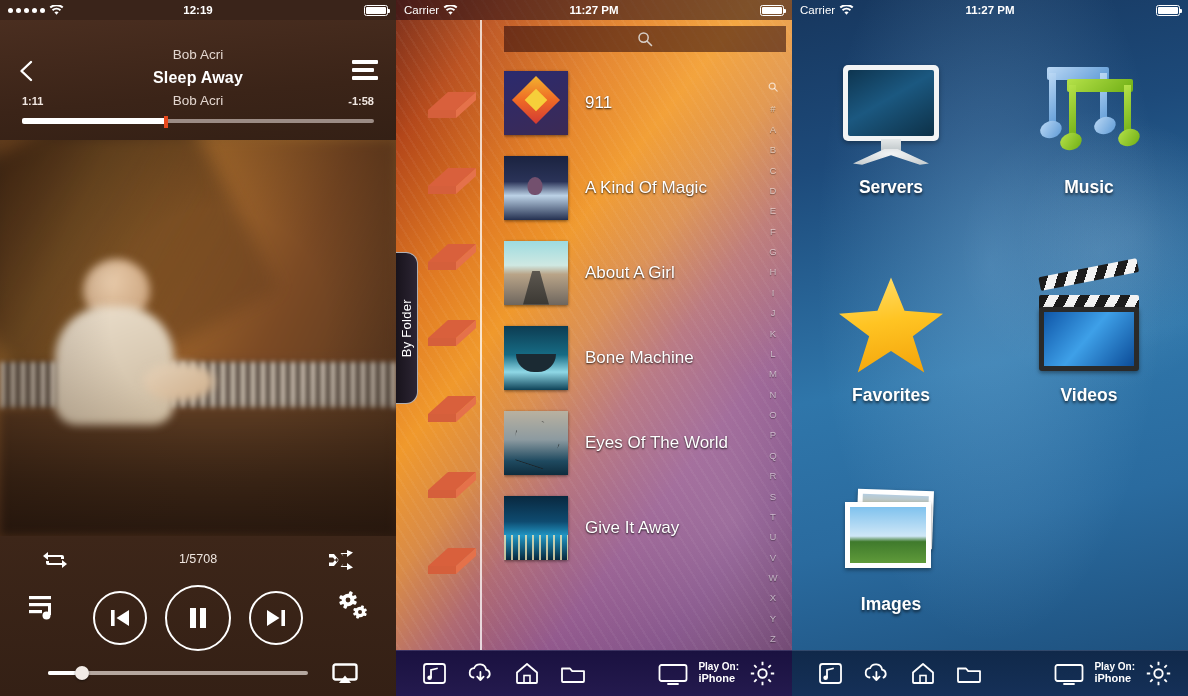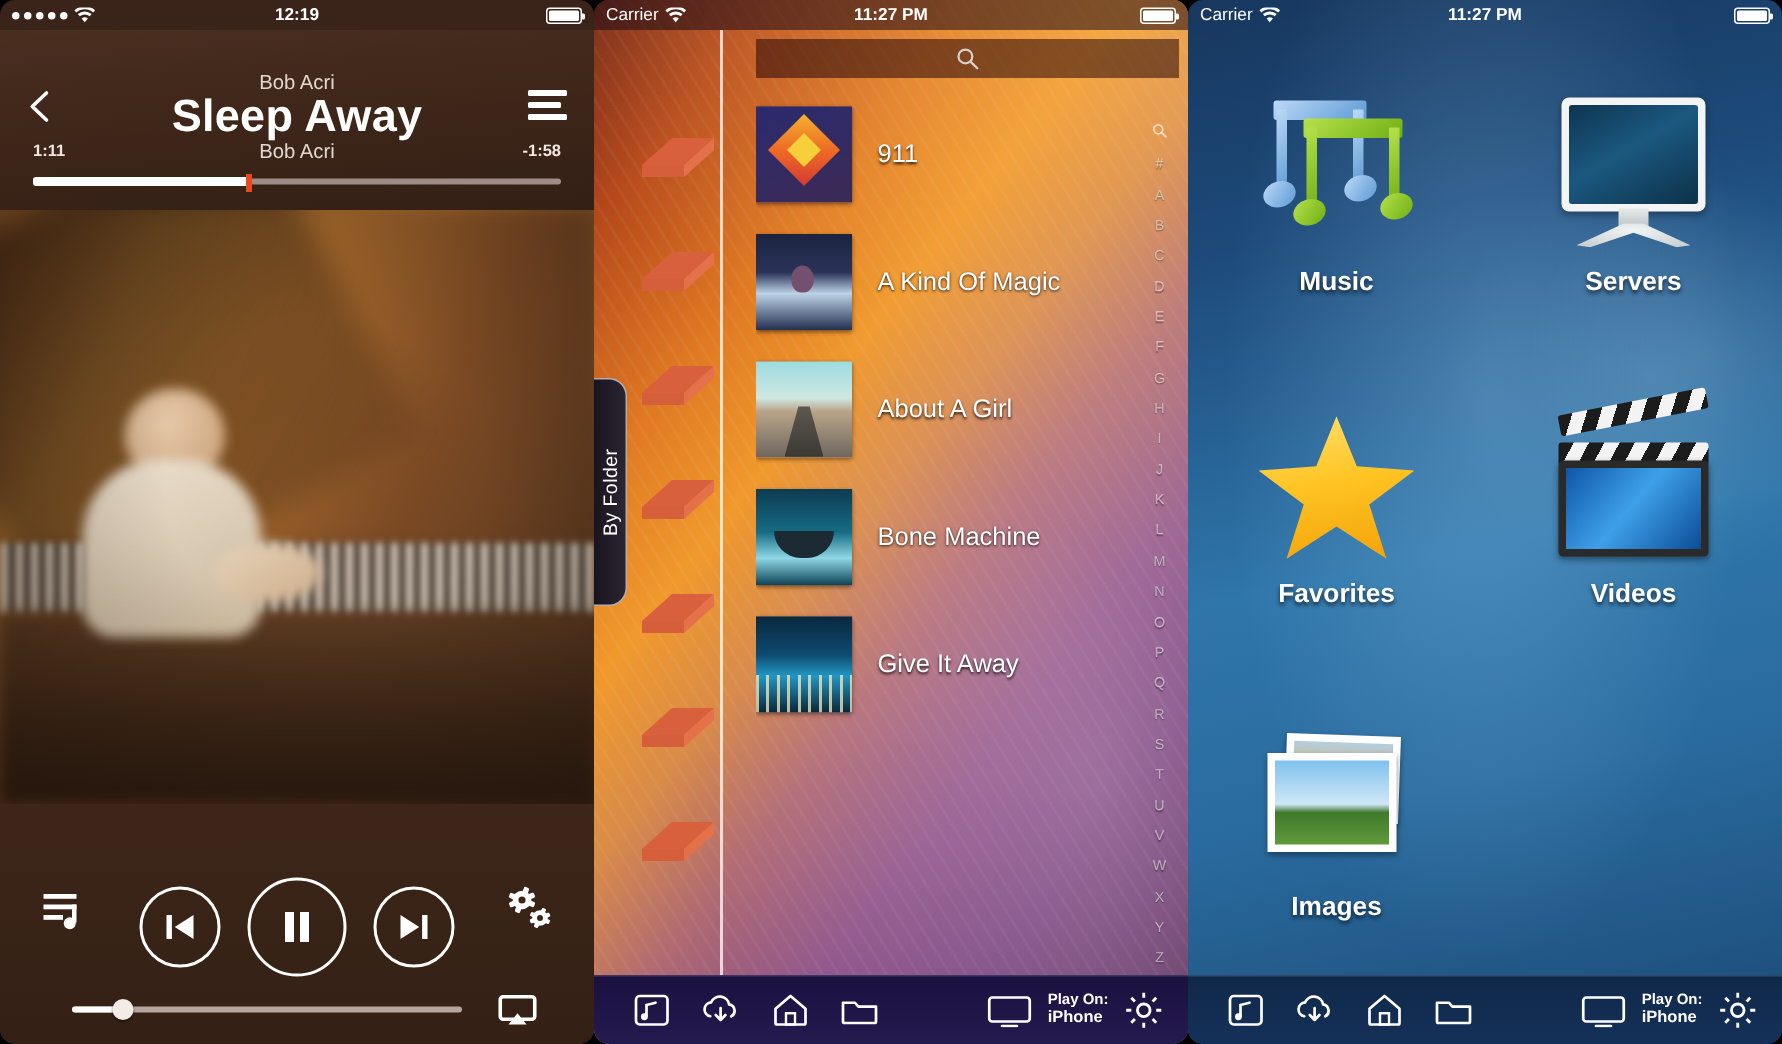--- a/index.html
+++ b/index.html
@@ -1,20 +1,20 @@
 <!DOCTYPE html>
 <html><head>
 <meta charset="utf-8">
 <style>
   * { margin:0; padding:0; box-sizing:border-box; }
   html,body { width:1188px; height:696px; background:#000; overflow:hidden; }
   body { font-family:"Liberation Sans", sans-serif; -webkit-font-smoothing:antialiased; }
 
   .screens { display:flex; width:1188px; height:696px; }
-  .panel { position:relative; width:396px; height:696px; overflow:hidden;border-radius:10px; }
+  .panel { position:relative; width:396px; height:696px; overflow:hidden; }
 
   
   .statusbar { position:absolute; top:0; left:0; right:0; height:20px; display:flex;
     align-items:center; padding:0 8px; font-size:11.5px; color:#fff; z-index:30; }
   .sb-left { display:flex; align-items:center; gap:4px; flex:1; }
   .sb-center { position:absolute; left:0; right:0; text-align:center; font-weight:bold; font-size:11.5px; }
   .sb-right { display:flex; align-items:center; justify-content:flex-end; flex:1; z-index:2; }
   .dots { display:flex; gap:3px; align-items:center; }
   .dots i { width:5px; height:5px; border-radius:50%; background:#fff; display:block; }
   .wifi { display:block; }
@@ -28,21 +28,21 @@
   .p1-head { position:absolute; top:20px; left:0; right:0; height:120px;
     background:linear-gradient(175deg,#4a2e20 0%,#3b2418 60%,#342015 100%); }
   .p1-navrow { position:absolute; top:20px; left:0; right:0; height:75px; }
   .back-chevron { position:absolute; left:16px; top:40px; width:22px; height:22px; cursor:pointer; }
   .hamburger { position:absolute; right:18px; top:40px; width:26px; height:20px; cursor:pointer;
     display:flex; flex-direction:column; justify-content:space-between; }
   .hamburger i { display:block; height:4px; background:#fff; border-radius:1px; }
   .hamburger i:nth-child(1){width:100%;} .hamburger i:nth-child(2){width:85%;} .hamburger i:nth-child(3){width:100%;}
   .meta { position:absolute; left:70px; right:70px; top:26px; text-align:center; color:#fff; }
   .meta .album-top { font-size:13.5px; color:#e3d6cf; line-height:17px; }
-  .meta .track-title { font-size:30px; font-weight:bold; line-height:29px; letter-spacing:.2px; }
+  .meta .track-title { font-size:16px; font-weight:bold; line-height:29px; letter-spacing:.2px; }
   .meta .artist-bot { font-size:13.5px; color:#e3d6cf; line-height:18px; }
 
   .times { position:absolute; left:22px; right:22px; top:95px; display:flex;
     justify-content:space-between; color:#f0e6e0; font-size:11px; font-weight:bold; }
   .progress-wrap { position:absolute; left:22px; right:22px; top:118px; height:6px; cursor:pointer; }
   .progress-track { position:absolute; left:0; right:0; top:1px; height:4px; background:#9c8c85; border-radius:2px; }
   .progress-fill { position:absolute; left:0; top:0; height:6px; background:#fff; border-radius:2px; }
   .progress-knob { position:absolute; top:-2px; width:4px; height:12px; background:#e8491d; }
 
   .artwork { position:absolute; top:140px; left:0; width:396px; height:396px; overflow:hidden;
@@ -294,20 +294,31 @@
         <div class="aw-keys"></div>
         <div class="aw-bench"></div>
         <div class="aw-head"></div>
         <div class="aw-body"></div>
         <div class="aw-arm"></div>
         <div class="aw-shade"></div>
       </div>
     </div>
 
     <div class="p1-controls">
+      <div class="ctl-row-top">
+        <svg class="repeat-btn" width="26" height="20" viewBox="0 0 26 20">
+          <path d="M4 11v2a2 2 0 0 0 2 2h14v3l5-4-5-4v3H7v-2z" fill="#fff"></path>
+          <path d="M22 9V7a2 2 0 0 0-2-2H6V2L1 6l5 4V7h13v2z" fill="#fff"></path>
+        </svg>
+        <div class="track-count">1/5708</div>
+        <svg class="shuffle-btn" width="26" height="20" viewBox="0 0 26 20">
+          <path d="M1 4h5l4.5 5.5-2 2.4L5 7.5H1zM1 16h5l4.5-5.5-2-2.4L5 12.5H1z" fill="#fff"></path>
+          <path d="M14 4h5v3l6-4.5L19 0v3h-6.5l3 3.6zM14 16h5v-3l6 4.5L19 20v-3h-6.5l3-3.6z" fill="#fff"></path>
+        </svg>
+      </div>
 
       <svg class="side-ic playlist-ic" width="30" height="30" viewBox="0 0 30 30">
         <rect x="1" y="4" width="22" height="3.2" fill="#fff"></rect>
         <rect x="1" y="11" width="22" height="3.2" fill="#fff"></rect>
         <rect x="1" y="18" width="13" height="3.2" fill="#fff"></rect>
         <rect x="20" y="11" width="3" height="12" fill="#fff"></rect>
         <circle cx="18.5" cy="23.5" r="4" fill="#fff"></circle>
       </svg>
 
       <div class="ctl-row-main">
@@ -442,20 +453,24 @@
         </div>
         <div class="list-item">
           <div class="thumb artgirl"></div>
           <div class="item-label">About A Girl</div>
         </div>
         <div class="list-item">
           <div class="thumb artbone"></div>
           <div class="item-label">Bone Machine</div>
         </div>
         <div class="list-item">
+          <div class="thumb artworld"></div>
+          <div class="item-label">Eyes Of The World</div>
+        </div>
+        <div class="list-item">
           <div class="thumb artgive"></div>
           <div class="item-label">Give It Away</div>
         </div>
       </div>
 
     <div class="alpha-index" id="p2index">
         <span><svg width="10" height="10" viewBox="0 0 12 12">
             <circle cx="5" cy="5" r="3.6" fill="none" stroke="rgba(255,255,255,.65)" stroke-width="1.4"></circle>
             <path d="M7.7 7.7 11 11" stroke="rgba(255,255,255,.65)" stroke-width="1.5" stroke-linecap="round"></path>
           </svg></span>
@@ -543,51 +558,51 @@
       <div class="sb-right">
         <span class="battery">
             <b></b>
           </span>
       </div>
     </div>
 
     <div class="grid">
 
       <div class="grid-cell">
+        <div class="gi ic-monitor">
+          <div class="scr">
+              <b></b>
+            </div>
+            <div class="neck"></div>
+            <div class="base"></div>
+        </div>
+        <div class="gi-label">Servers</div>
+      </div>
+
+      <div class="grid-cell">
         <div class="gi ic-music">
           <div class="note blue">
               <div class="beam"></div>
               <div class="stem1"></div>
               <div class="stem2"></div>
               <div class="head1"></div>
               <div class="head2"></div>
             </div>
           <div class="note green">
               <div class="beam"></div>
               <div class="stem1"></div>
               <div class="stem2"></div>
               <div class="head1"></div>
               <div class="head2"></div>
             </div>
         </div>
         <div class="gi-label">Music</div>
       </div>
 
       <div class="grid-cell">
-        <div class="gi ic-monitor">
-          <div class="scr">
-              <b></b>
-            </div>
-            <div class="neck"></div>
-            <div class="base"></div>
-        </div>
-        <div class="gi-label">Servers</div>
-      </div>
-
-      <div class="grid-cell">
         <div class="gi ic-star">
             <div class="s"></div>
           </div>
         <div class="gi-label">Favorites</div>
       </div>
 
       <div class="grid-cell">
         <div class="gi ic-clap">
           <div class="arm2"></div>
             <div class="arm"></div>

